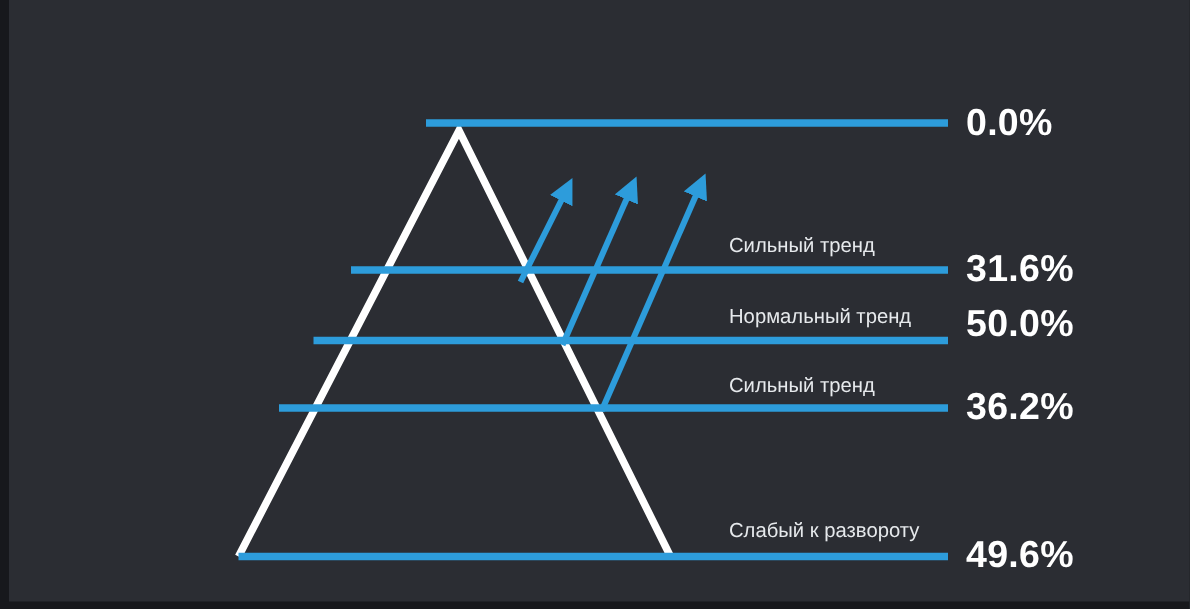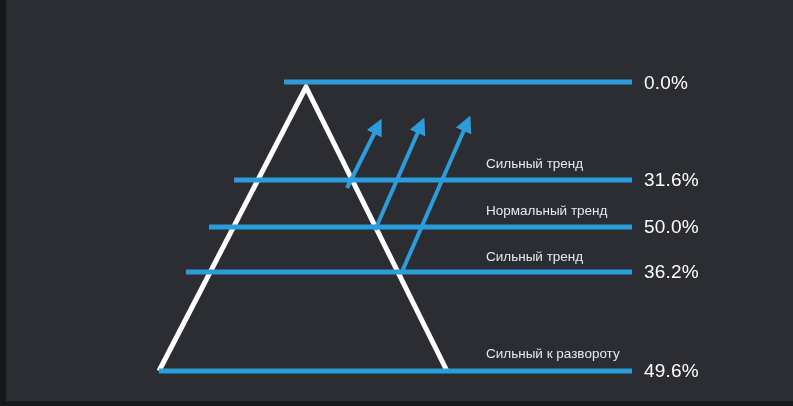--- a/index.html
+++ b/index.html
@@ -27,23 +27,23 @@
     position:absolute;
     left:486px;
     font-size:13.5px;
     line-height:14px;
     color:var(--label,#e6e9ec);
     white-space:nowrap;
   }
   .pct{
     position:absolute;
     left:644px;
-    font-size:19px;
+    font-size:25px;
     line-height:19px;
-    font-weight:normal;
+    font-weight:bold;
     color:var(--pct,#ffffff);
     white-space:nowrap;
     letter-spacing:0.2px;
   }
 </style>
 </head>
 <body>
 
 <div class="stage">
   <svg id="diagram-svg" width="793" height="406" viewBox="0 0 793 406">
@@ -62,20 +62,20 @@
       <line x1="375" y1="230" x2="422" y2="123" stroke="#2d9cdb" stroke-width="4" marker-end="url(#ah)"></line>
       <line x1="401" y1="274" x2="468" y2="121" stroke="#2d9cdb" stroke-width="4" marker-end="url(#ah)"></line>
     </svg>
 
   <div class="frame-left"></div>
   <div class="frame-bottom"></div>
 
   <div class="lvl-name" style="top:204px">Нормальный тренд</div>
   <div class="lvl-name" style="top:157px">Сильный тренд</div>
   <div class="lvl-name" style="top:250px">Сильный тренд</div>
-  <div class="lvl-name" style="top:347px">Сильный к развороту</div>
+  <div class="lvl-name" style="top:347px">Слабый к развороту</div>
 
   <div class="pct" style="top:73px">0.0%</div>
   <div class="pct" style="top:170px">31.6%</div>
-  <div class="pct" style="top:217px">50.0%</div>
+  <div class="pct" style="top:207px">50.0%</div>
   <div class="pct" style="top:262px">36.2%</div>
   <div class="pct" style="top:361px">49.6%</div>
 </div>
 
 </body></html>

